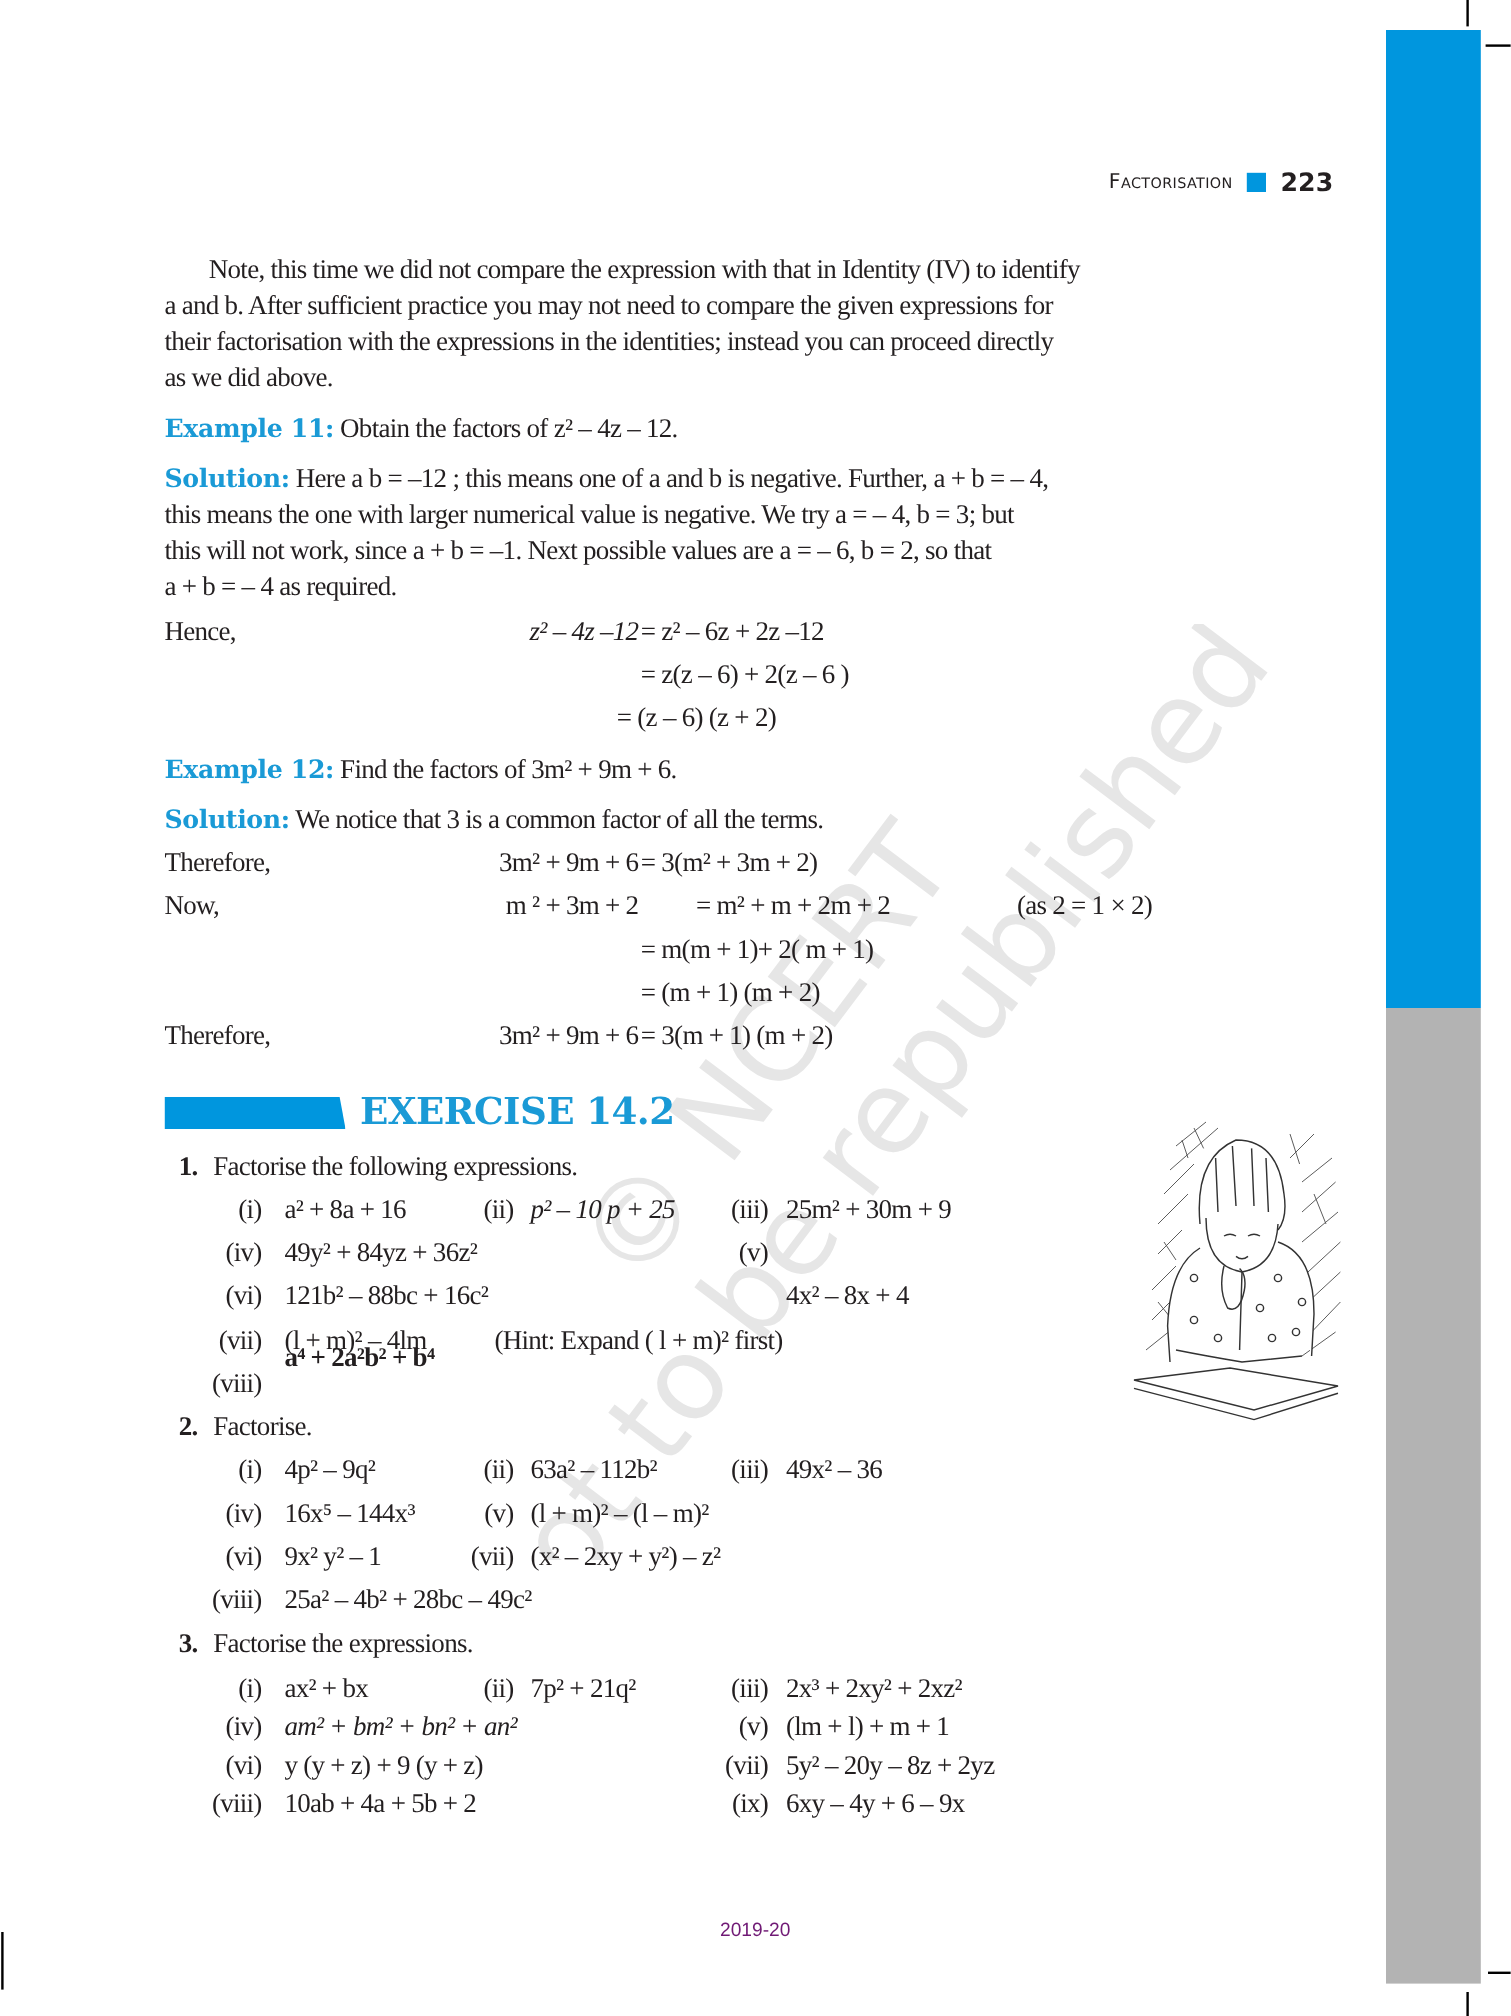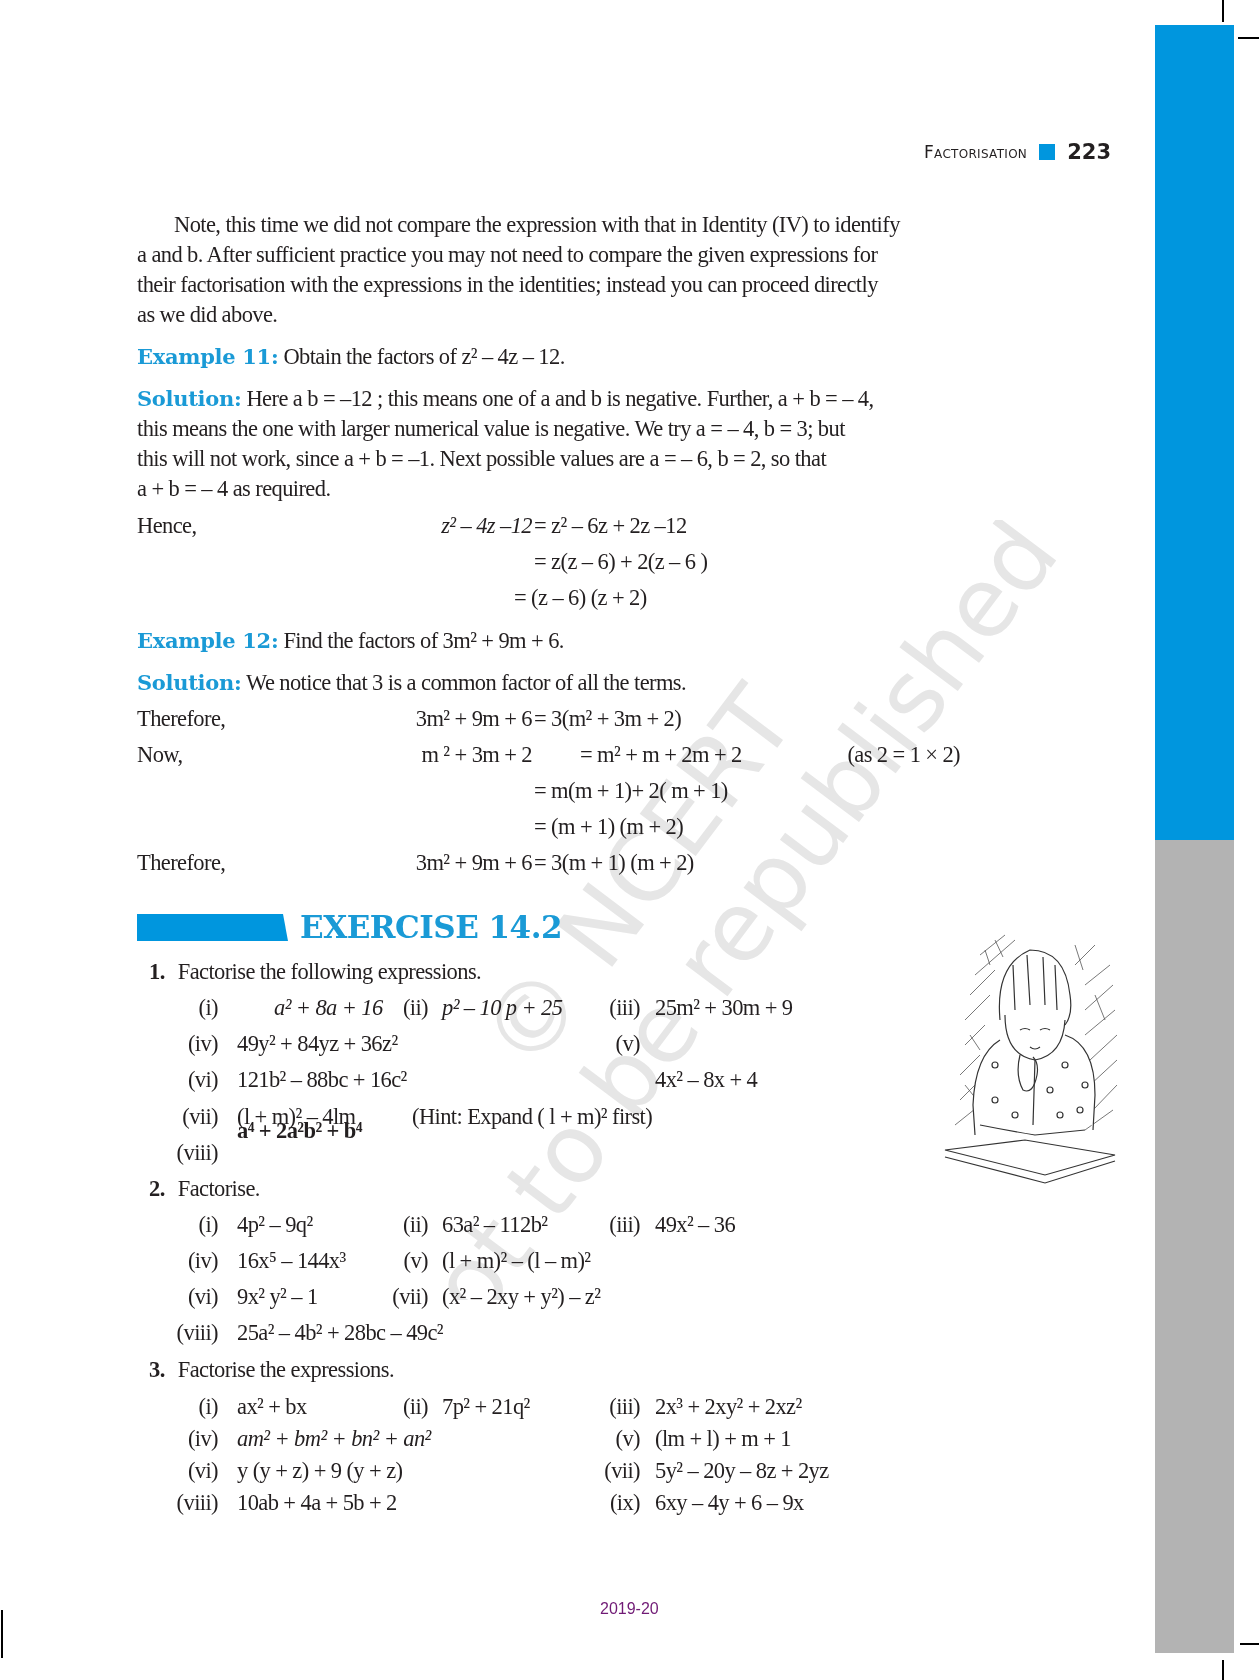--- a/index.html
+++ b/index.html
@@ -98,21 +98,21 @@
 <div class="abs txt" style="left:534px;top:848px;">= 3(m + 1) (m + 2)</div>
 
 <div class="ex-bar"></div>
 <div class="ex-title">EXERCISE 14.2</div>
 
 <div class="abs txt" style="left:149px;top:957px;">
   <span class="num">1.</span>
   <span style="margin-left:8px;">Factorise the following expressions.</span>
 </div>
 <div class="abs txt lbl" style="left:158px;top:993px;">(i)</div>
-<div class="abs txt" style="left:237px;top:993px;font-style:italic;margin-left:37px;">a² + 8a + 16</div>
+<div class="abs txt" style="left:237px;top:993px;">a² + 8a + 16</div>
 <div class="abs txt lbl" style="left:368px;top:993px;">(ii)</div>
 <div class="abs txt" style="left:442px;top:993px;font-style:italic;">p² – 10 p + 25</div>
 <div class="abs txt lbl" style="left:580px;top:993px;">(iii)</div>
 <div class="abs txt" style="left:655px;top:993px;">25m² + 30m + 9</div>
 
 <div class="abs txt lbl" style="left:158px;top:1029px;">(iv)</div>
 <div class="abs txt" style="left:237px;top:1029px;">49y² + 84yz + 36z²</div>
 <div class="abs txt lbl" style="left:580px;top:1029px;">(v)</div>
 <div class="abs txt" style="left:655px;top:1029px;margin-top:36px;">4x² – 8x + 4</div>
 

